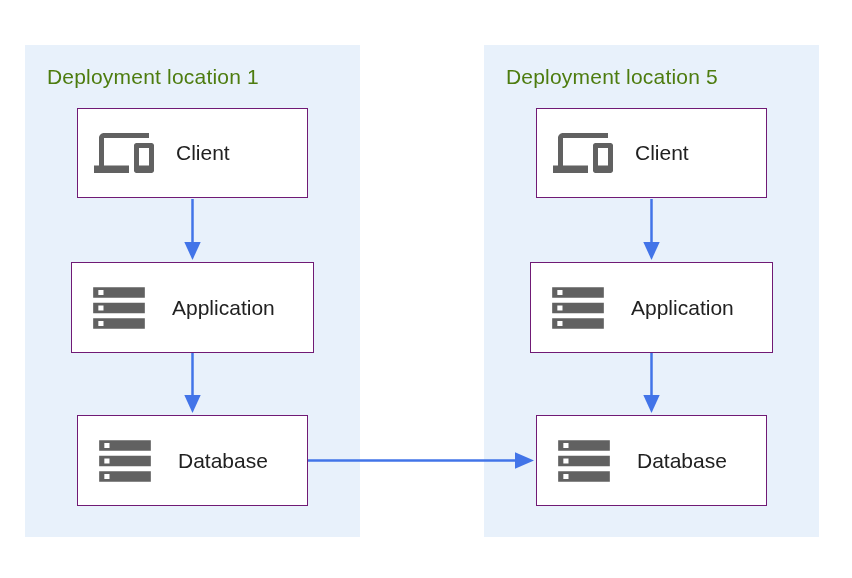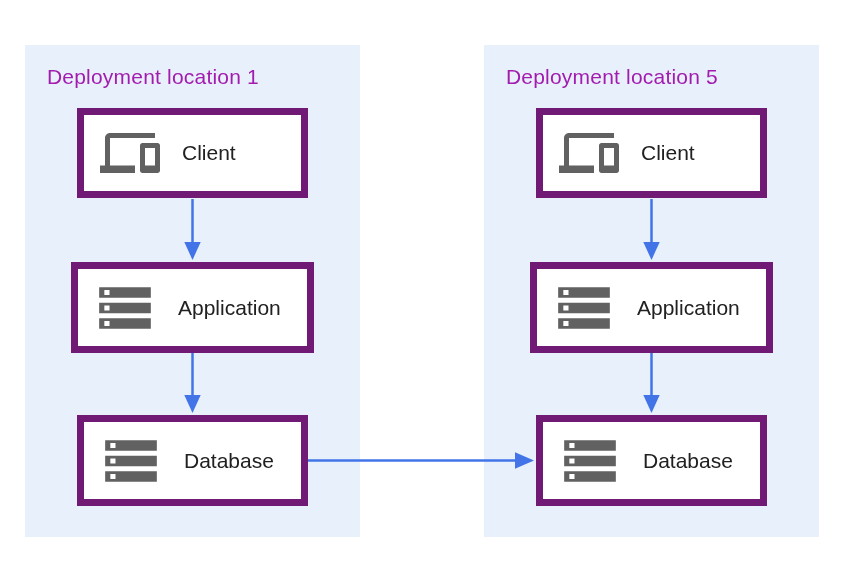--- a/index.html
+++ b/index.html
@@ -12,27 +12,27 @@
 
   .panel {
     position:absolute; top:45px; width:335px; height:492px;
     background:#E8F1FB;
   }
   .panel-1 { left:25px; }
   .panel-2 { left:484px; }
 
   .panel-label {
     position:absolute; top:20px; left:22px; margin:0;
-    font-size:21px; font-weight:400; color:#a21caf;
+    font-size:21px; font-weight:400; color:#4d7c0f;
     letter-spacing:0.2px; white-space:nowrap;
   }
 
   .node {
     position:absolute; box-sizing:border-box;
-    background:#ffffff; border:7px solid #701a75;
+    background:#ffffff; border:1px solid #701a75;
     display:flex; align-items:center;
     padding-left:16px; gap:22px;
   }
   .node-client-1      { left:77px;  top:108px; width:231px; height:90px; }
   .node-application-1 { left:71px;  top:262px; width:243px; height:91px; }
   .node-database-1    { left:77px;  top:415px; width:231px; height:91px; }
   .node-client-2      { left:536px; top:108px; width:231px; height:90px; }
   .node-application-2 { left:530px; top:262px; width:243px; height:91px; }
   .node-database-2    { left:536px; top:415px; width:231px; height:91px; }
 

